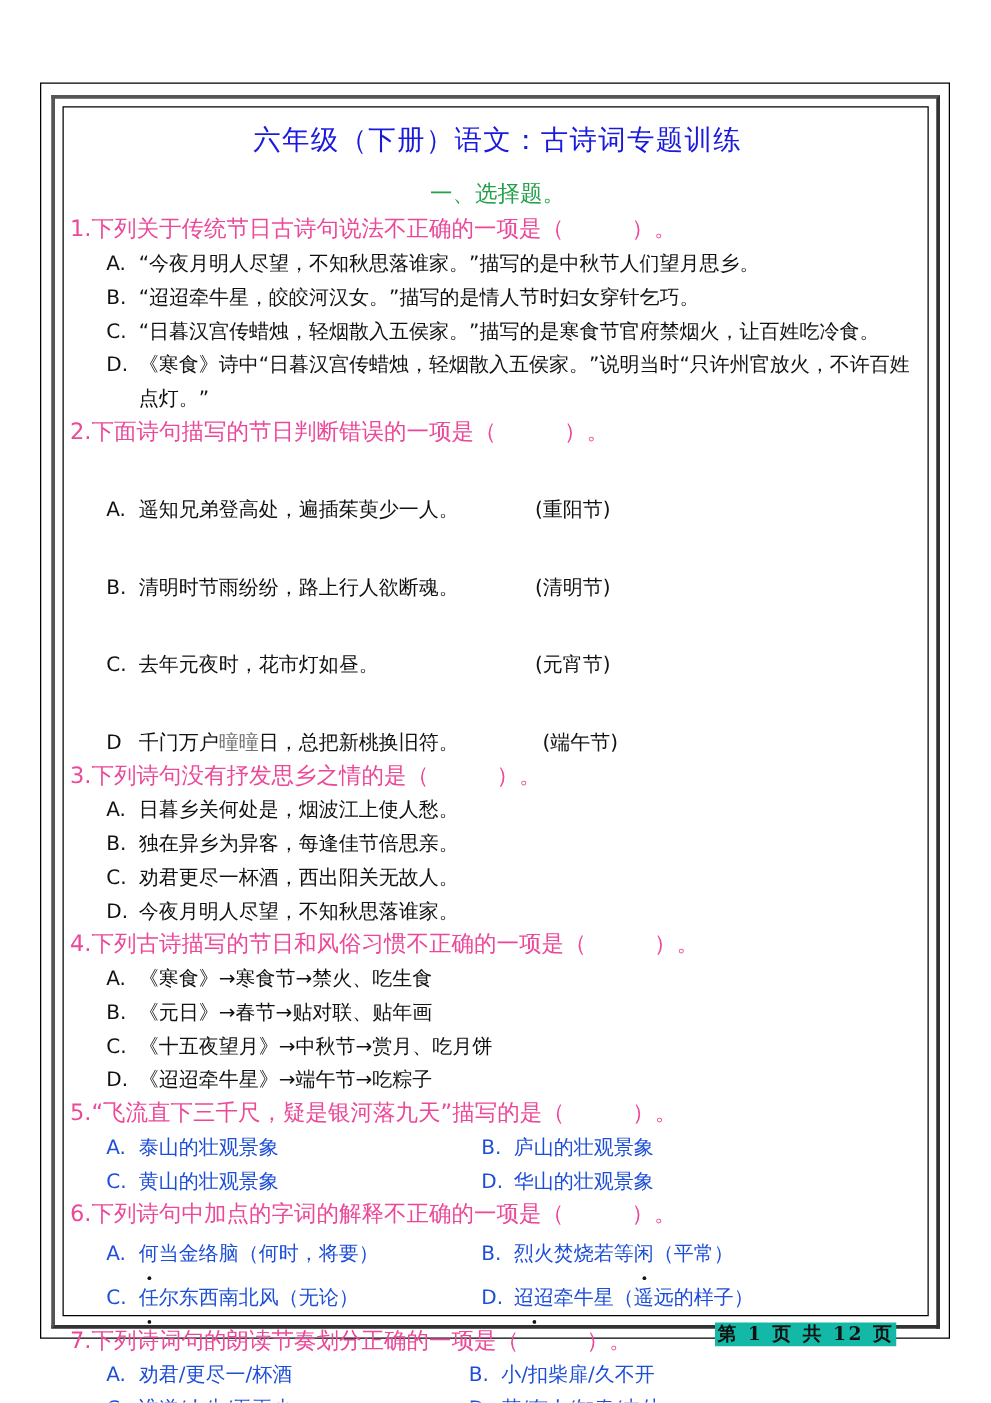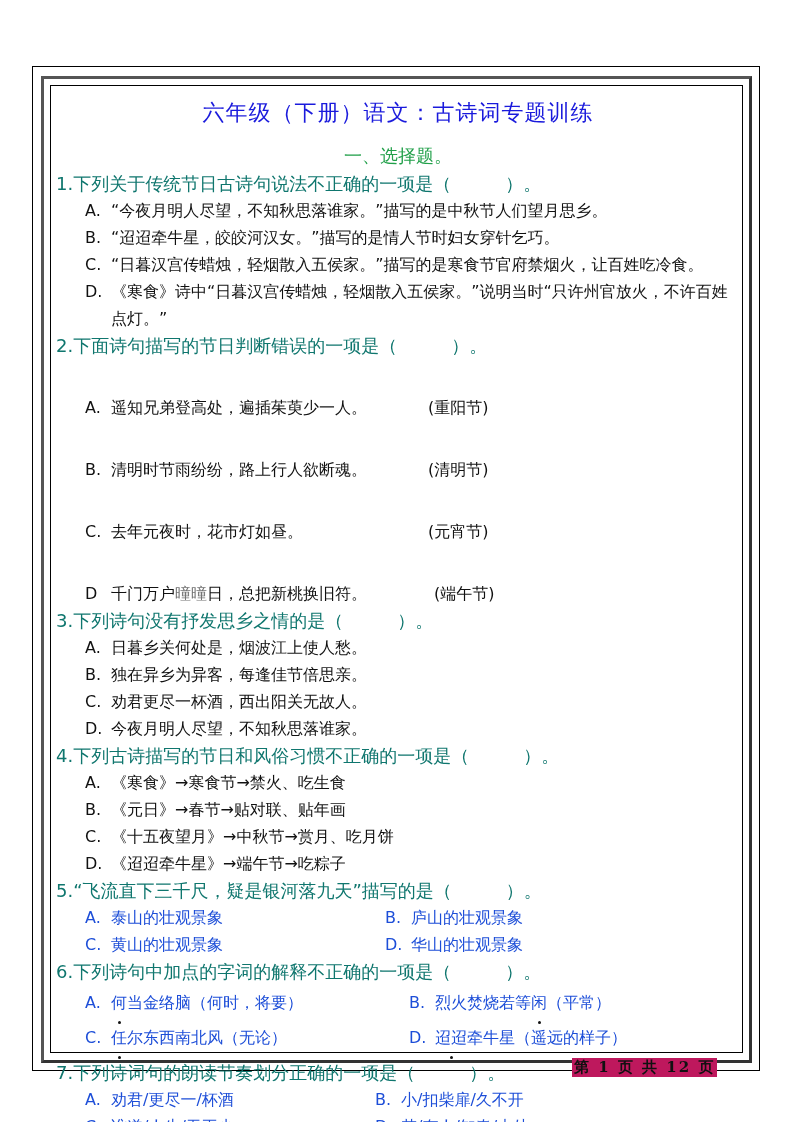--- a/index.html
+++ b/index.html
@@ -3,34 +3,34 @@
 <meta charset="utf-8">
 <style>
   html,body{margin:0;padding:0;background:#fff;}
   body{width:793px;height:1122px;position:relative;overflow:hidden;font-family:"DejaVu Sans","Liberation Sans",sans-serif;}
   .border-outer{position:absolute;left:32px;top:66px;width:728px;height:1005px;border:1px solid #000;box-sizing:border-box;}
   .border-mid{position:absolute;left:41px;top:76px;width:711px;height:987px;border:3px solid #555;border-right-color:#333;border-bottom-color:#333;box-sizing:border-box;}
   .border-inner{position:absolute;left:50px;top:85px;width:693px;height:968px;border:1px solid #000;box-sizing:border-box;}
   .content{position:absolute;left:56px;top:88px;width:684px;}
   .title{color:#1a1adc;font-size:22px;text-align:center;height:50px;line-height:50px;letter-spacing:1px;}
   .section{color:#22a04a;font-size:18px;height:28px;line-height:28px;margin-top:4px;text-align:center;}
-  .q{color:#0f766e;font-size:18px;line-height:27px;height:27px;white-space:nowrap;}
+  .q{color:#ec4899;font-size:18px;line-height:27px;height:27px;white-space:nowrap;}
   .opt{color:#111;font-size:16px;line-height:27px;padding-left:29px;white-space:nowrap;}
   .opt .lbl{display:inline-block;width:26px;}
   .hang{display:block;padding-left:55px;text-indent:-26px;white-space:normal;line-height:27px;color:#111;font-size:16px;}
   .row2{display:flex;padding-left:29px;font-size:16px;color:#1d4ed8;line-height:27px;}
   .row2 .c1{width:300px;}
   .row2 .c2{flex:1;}
   .tag{position:absolute;left:372px;}
   .optline{position:relative;margin-top:35px;}
   .faint{color:#737373;}
   .dot{position:relative;display:inline-block;}
   .dot::after{content:"";position:absolute;left:50%;bottom:-4px;width:3px;height:3px;margin-left:-1.5px;background:#111;border-radius:50%;}
-  .row2.tall{line-height:35px;gap:24px;}
-  .footer{position:absolute;left:572px;top:1058px;font-size:15px;font-weight:bold;color:#111;background:#be185d;padding:0 2px;letter-spacing:2px;font-family:"DejaVu Serif",serif;}
+  .row2.tall{line-height:35px;}
+  .footer{position:absolute;left:572px;top:1058px;font-size:15px;font-weight:bold;color:#111;background:#14b8a6;padding:0 2px;letter-spacing:2px;font-family:"DejaVu Serif",serif;}
 </style>
 </head>
 <body>
 
 <div class="border-outer"></div>
 <div class="border-mid"></div>
 <div class="border-inner"></div>
 
 <div class="content">
   <div class="title">六年级（下册）语文：古诗词专题训练</div>

